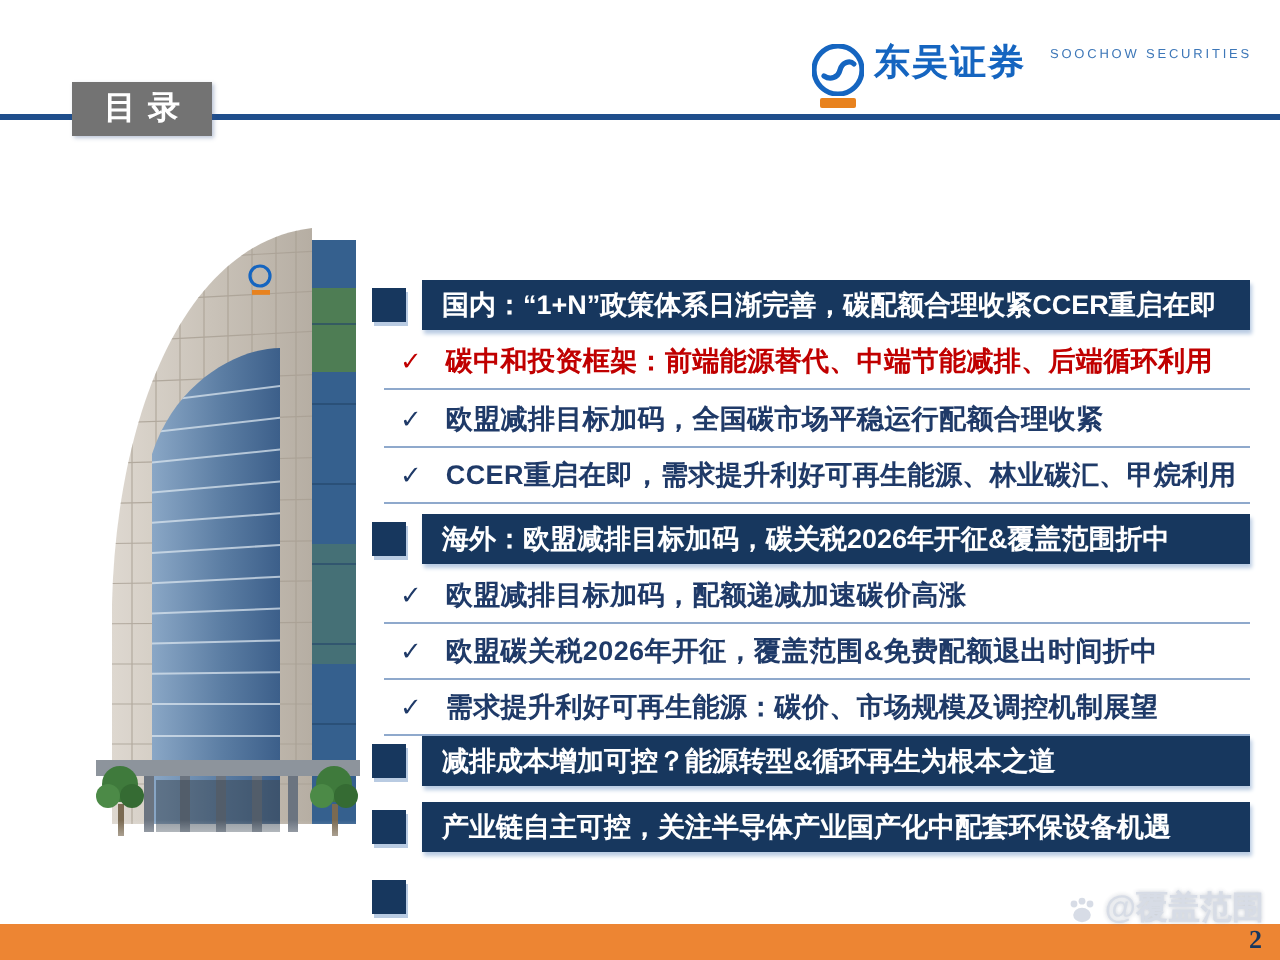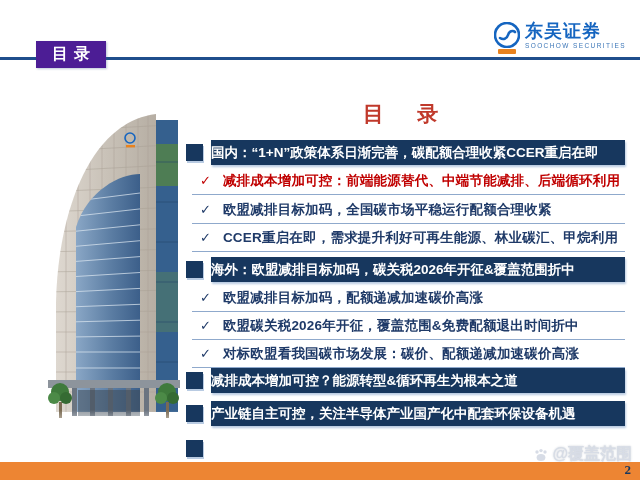--- a/index.html
+++ b/index.html
@@ -4,47 +4,47 @@
 <style>
   html,body{margin:0;padding:0;background:#888;}
   .slide{
     position:relative;width:640px;height:480px;background:#ffffff;
     font-family:"Liberation Sans","DejaVu Sans",sans-serif;
     overflow:hidden;margin:0 auto;
   }
   
   .header-line{position:absolute;left:0;top:57px;width:640px;height:3px;background:#1f4e8c;}
   .toc-tab{
-    position:absolute;left:36px;top:41px;width:70px;height:27px;background:#4c1d95;
+    position:absolute;left:36px;top:41px;width:70px;height:27px;background:#737373;
     color:#ffffff;font-size:16px;font-weight:bold;display:flex;align-items:center;
     justify-content:center;letter-spacing:6px;padding-left:6px;box-sizing:border-box;
     box-shadow:1px 1px 2px rgba(60,90,140,.35);z-index:3;
   }
   .logo{position:absolute;right:14px;top:22px;display:flex;align-items:flex-start;gap:5px;z-index:3;}
   .logo-mark{display:flex;flex-direction:column;align-items:center;gap:1px;}
   .logo-orange{width:18px;height:5px;background:#e8821e;border-radius:1px;}
-  .logo-text{display:flex;flex-direction:column;line-height:1;}
+  .logo-text{display:flex;flex-direction:row;line-height:1;gap:12px;}
   .logo-cn{color:#1565c0;font-size:18px;font-weight:bold;letter-spacing:1px;}
   .logo-en{color:#3d77b8;font-size:6.5px;letter-spacing:1.4px;margin-top:3px;}
   
   .building{position:absolute;left:38px;top:92px;width:150px;height:340px;}
   
   .toc-title{
     position:absolute;left:185px;top:100px;width:445px;text-align:center;
     color:#c0392b;font-size:21px;font-weight:bold;letter-spacing:14px;
     font-family:"Liberation Serif","DejaVu Serif",serif;
   }
   .sec-square{
     position:absolute;left:186px;width:17px;height:17px;background:#17375e;
     box-shadow:1px 2px 0 #b9cbe2;z-index:2;
   }
   .sec-bar{
     position:absolute;left:211px;width:414px;height:25px;background:#17375e;
     color:#ffffff;font-size:13.5px;font-weight:bold;display:flex;align-items:center;
-    padding-left:0;box-sizing:border-box;white-space:nowrap;
+    padding-left:10px;box-sizing:border-box;white-space:nowrap;
     box-shadow:1px 2px 2px #b9cbe2;
   }
   .bullet-row{
     position:absolute;left:192px;width:433px;height:28px;display:flex;align-items:center;
     border-bottom:1px solid #8fa9cc;box-sizing:border-box;
   }
   .check{color:#1f3a68;font-size:13px;font-weight:bold;margin:0 12px 0 8px;font-style:italic;}
   .bullet-text{color:#1f3a68;font-size:13.5px;font-weight:bold;white-space:nowrap;letter-spacing:.2px;}
   .bullet-row.hl .bullet-text,.bullet-row.hl .check{color:#c00000;}
   
@@ -181,28 +181,27 @@
           <circle cx="28" cy="306" r="6" fill="#356b33"></circle>
         <rect x="128" y="310" width="3" height="16" fill="#7a6a52"></rect>
         <circle cx="129" cy="300" r="9" fill="#3f7a3c"></circle>
           <circle cx="123" cy="306" r="6" fill="#4c8a47"></circle>
           <circle cx="135" cy="306" r="6" fill="#356b33"></circle>
       </g>
       <rect x="0" y="318" width="150" height="22" fill="url(#fade)"></rect>
     </svg>
   </div>
 
-  <div class="toc-title">目 录</div>
 
   <div class="sec-square" style="top:144px"></div>
   <div class="sec-bar" style="top:140px">国内：“1+N”政策体系日渐完善，碳配额合理收紧CCER重启在即</div>
 
   <div class="bullet-row hl" style="top:167px">
     <span class="check">✓</span>
-    <span class="bullet-text">减排成本增加可控：前端能源替代、中端节能减排、后端循环利用</span>
+    <span class="bullet-text">碳中和投资框架：前端能源替代、中端节能减排、后端循环利用</span>
   </div>
   <div class="bullet-row" style="top:196px">
     <span class="check">✓</span>
     <span class="bullet-text">欧盟减排目标加码，全国碳市场平稳运行配额合理收紧</span>
   </div>
   <div class="bullet-row" style="top:224px">
     <span class="check">✓</span>
     <span class="bullet-text">CCER重启在即，需求提升利好可再生能源、林业碳汇、甲烷利用</span>
   </div>
 
@@ -212,21 +211,21 @@
   <div class="bullet-row" style="top:284px">
     <span class="check">✓</span>
     <span class="bullet-text">欧盟减排目标加码，配额递减加速碳价高涨</span>
   </div>
   <div class="bullet-row" style="top:312px">
     <span class="check">✓</span>
     <span class="bullet-text">欧盟碳关税2026年开征，覆盖范围&amp;免费配额退出时间折中</span>
   </div>
   <div class="bullet-row" style="top:340px">
     <span class="check">✓</span>
-    <span class="bullet-text">对标欧盟看我国碳市场发展：碳价、配额递减加速碳价高涨</span>
+    <span class="bullet-text">需求提升利好可再生能源：碳价、市场规模及调控机制展望</span>
   </div>
 
   <div class="sec-square" style="top:372px"></div>
   <div class="sec-bar" style="top:368px">减排成本增加可控？能源转型&amp;循环再生为根本之道</div>
 
   <div class="sec-square" style="top:405px"></div>
   <div class="sec-bar" style="top:401px">产业链自主可控，关注半导体产业国产化中配套环保设备机遇</div>
 
   <div class="sec-square" style="top:440px"></div>
 

